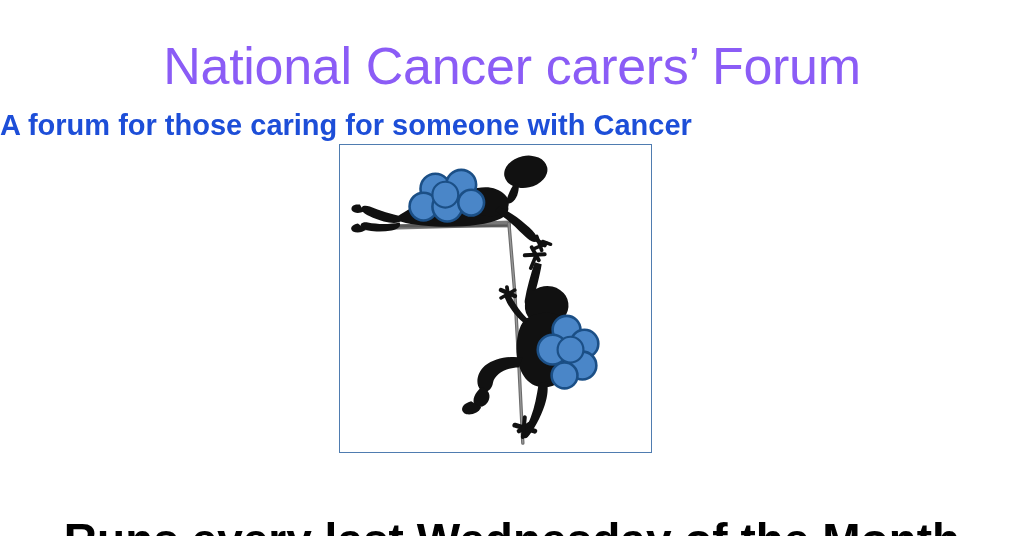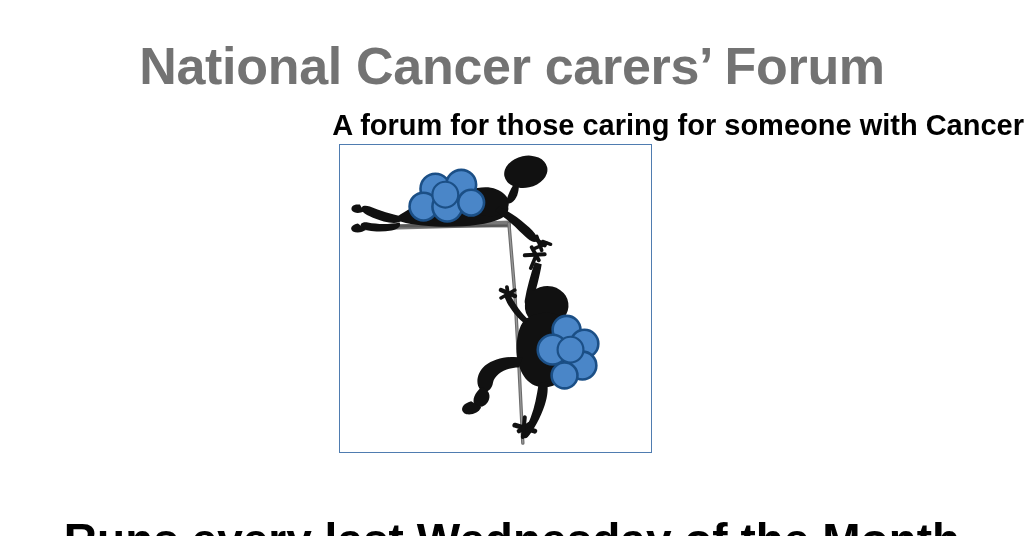--- a/index.html
+++ b/index.html
@@ -23,38 +23,38 @@
   }
 
   
   .title {
     position: absolute;
     left: 0;
     top: 4px;
     width: 1024px;
     text-align: center;
     font-size: 52px;
-    font-weight: bold;
+    font-weight: normal;
     letter-spacing: -0.3px;
-    color: #737373;
+    color: #8b5cf6;
     font-family: "Liberation Sans", sans-serif;
     line-height: 1.06;
     white-space: nowrap;
   }
 
   
   .subtitle {
     position: absolute;
     left: 0;
     top: 86px;
     width: 1024px;
-    text-align: right;
+    text-align: left;
     font-size: 29px;
     font-weight: bold;
-    color: #000000;
+    color: #1d4ed8;
     font-family: "Liberation Sans", sans-serif;
     line-height: 1.1;
     white-space: nowrap;
   }
 
   
   .figure-frame {
     position: absolute;
     left: 339px;
     top: 144px;

